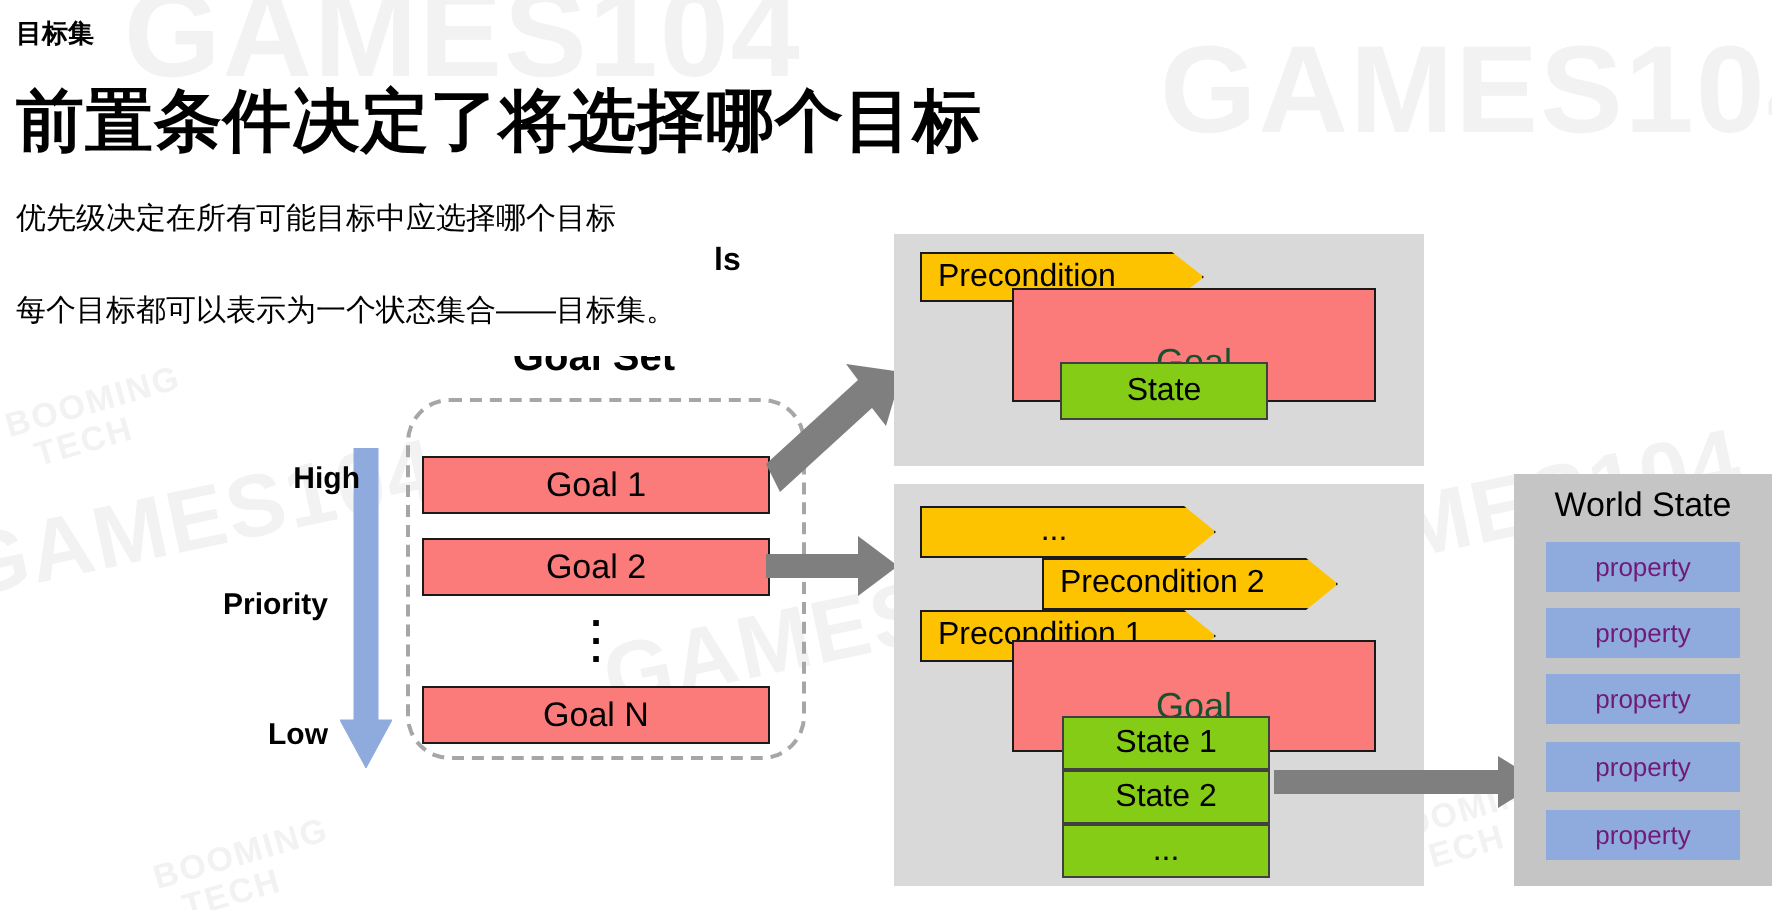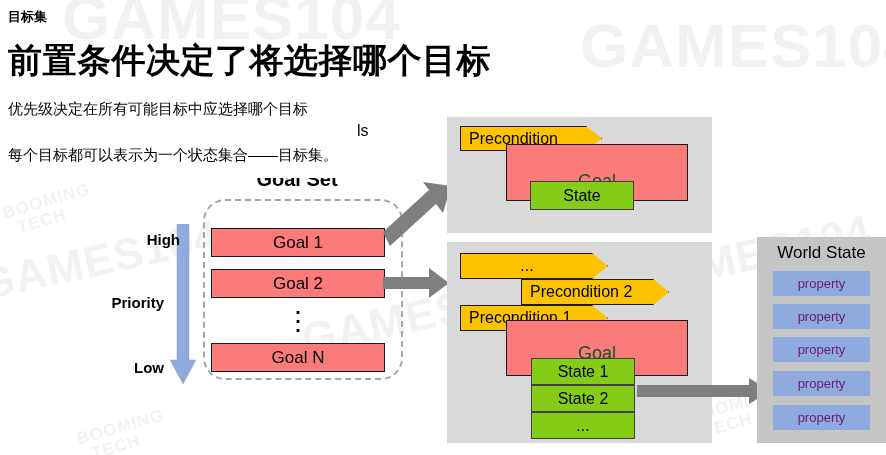--- a/index.html
+++ b/index.html
@@ -22,21 +22,21 @@
     position:absolute;left:8px;top:8px;font-size:13px;font-weight:bold;
   }
   #slide-title{
     position:absolute;left:8px;top:38px;font-size:34px;font-weight:bold;
     letter-spacing:.5px;
   }
   #slide-line1{
     position:absolute;left:8px;top:100px;font-size:15px;
   }
   #slide-stray{
-    position:absolute;left:357px;top:122px;font-size:16px;font-weight:normal;
+    position:absolute;left:357px;top:122px;font-size:16px;font-weight:bold;
   }
   #slide-line2{
     position:absolute;left:8px;top:146px;font-size:15px;
   }
 
   
   #goalset-title{
     position:absolute;left:232px;top:178px;width:130px;height:16px;
     overflow:hidden;
   }

